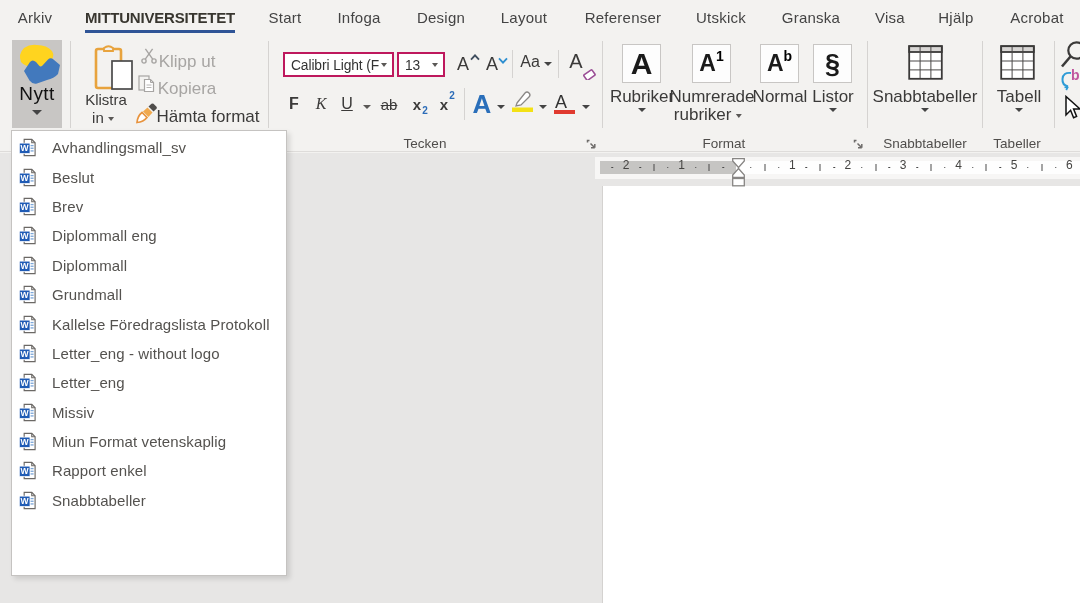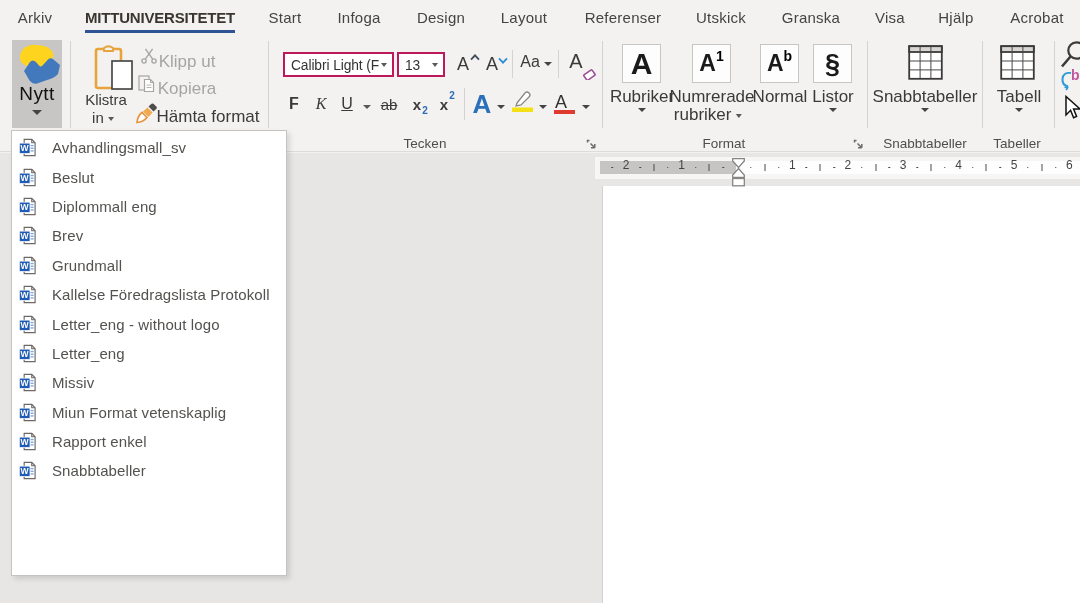--- a/index.html
+++ b/index.html
@@ -289,27 +289,33 @@
 <div class="mi">
       <svg class="wic" viewBox="0 0 20 20" width="19" height="19">
         <use href="#wicon"></use>
       </svg>
       <span>Beslut</span>
     </div>
 <div class="mi">
       <svg class="wic" viewBox="0 0 20 20" width="19" height="19">
         <use href="#wicon"></use>
       </svg>
+      <span>Brev</span>
+    </div>
+<div class="mi">
+      <svg class="wic" viewBox="0 0 20 20" width="19" height="19">
+        <use href="#wicon"></use>
+      </svg>
       <span>Diplommall eng</span>
     </div>
 <div class="mi">
       <svg class="wic" viewBox="0 0 20 20" width="19" height="19">
         <use href="#wicon"></use>
       </svg>
-      <span>Brev</span>
+      <span>Diplommall</span>
     </div>
 <div class="mi">
       <svg class="wic" viewBox="0 0 20 20" width="19" height="19">
         <use href="#wicon"></use>
       </svg>
       <span>Grundmall</span>
     </div>
 <div class="mi">
       <svg class="wic" viewBox="0 0 20 20" width="19" height="19">
         <use href="#wicon"></use>

